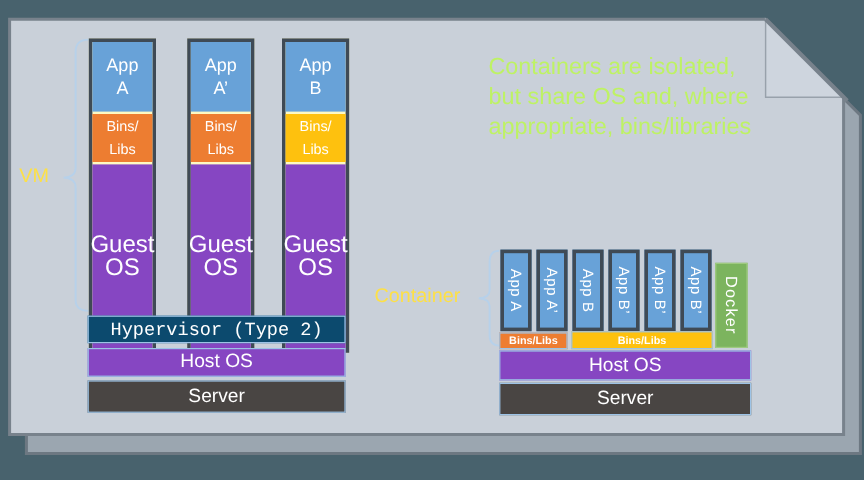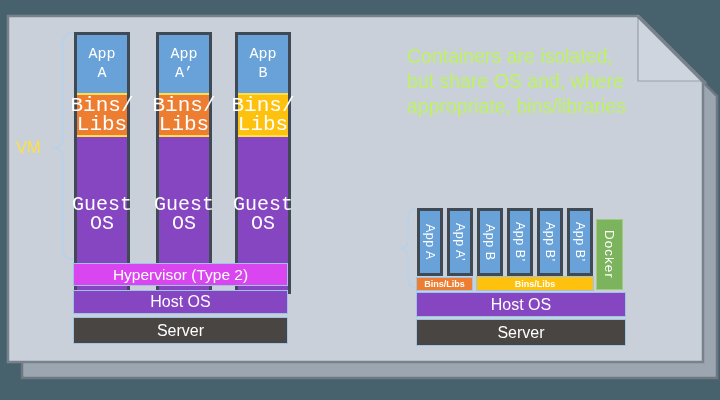--- a/index.html
+++ b/index.html
@@ -31,25 +31,25 @@
   
   .seg, .bar, .binsbar{
     display:flex;align-items:center;justify-content:center;
     color:#fff;text-align:center;white-space:pre-line;
     box-sizing:border-box;
   }
 
   
   .vm-col{
     position:absolute;top:32px;width:56px;height:262px;
-    background:#fde047;border:3px solid #3f4a55;
-    display:flex;flex-direction:column;gap:2px;box-sizing:border-box;font-family:Liberation Mono, monospace;
+    background:#fef9c3;border:3px solid #3f4a55;
+    display:flex;flex-direction:column;gap:2px;box-sizing:border-box;
   }
   .vm-col .seg-app {height:58px;font-size:15px;line-height:19px;}
-  .vm-col .seg-bins{height:40px;font-size:21px;line-height:19px;}
+  .vm-col .seg-bins{height:40px;font-size:12px;line-height:19px;}
   .vm-col .seg-os  {flex:1;font-size:20px;line-height:19px;}
 
   
   .bar{
     position:absolute;left:73px;width:215px;
     border:1px solid #9dc3e6;font-size:15.5px;
   }
   .bar-hypervisor{top:263px;height:23px;}
   .bar-vm-hostos {top:290px;height:24px;font-size:16px;}
   .bar-vm-server {top:317px;height:27px;font-size:16px;}
@@ -98,20 +98,21 @@
 
     <path d="M74,33 Q63,33 63,43 L63,140 Q63,147.5 53,148 Q63,148.5 63,156 L63,250 Q63,259 74,259" fill="none" stroke="#b7d1ea" stroke-width="1.6"></path>
 
     <path d="M416,209 Q408,209 408,218 L408,242 Q408,248 399,248.5 Q408,249 408,255 L408,279 Q408,288 416,288" fill="none" stroke="#b7d1ea" stroke-width="1.6"></path>
   </svg>
 
   <div class="heading">Containers are isolated,
 but share OS and, where
 appropriate, bins/libraries</div>
   <div class="side-label vm-label">VM</div>
+  <div class="side-label container-label">Container</div>
 
   <div class="vm-col" style="left:74px">
     <div class="seg seg-app" style="background: rgb(104, 162, 216);">App
 A</div>
     <div class="seg seg-bins" style="background: rgb(237, 125, 49);">Bins/
 Libs</div>
     <div class="seg seg-os" style="background: rgb(134, 70, 194);">Guest
 OS</div>
   </div>
   <div class="vm-col" style="left:156px">
@@ -124,21 +125,21 @@
   </div>
   <div class="vm-col" style="left:235px">
     <div class="seg seg-app" style="background: rgb(104, 162, 216);">App
 B</div>
     <div class="seg seg-bins" style="background: rgb(254, 193, 14);">Bins/
 Libs</div>
     <div class="seg seg-os" style="background: rgb(134, 70, 194);">Guest
 OS</div>
   </div>
 
-  <div class="bar bar-hypervisor" style="background: #d946ef;">Hypervisor (Type 2)</div>
+  <div class="bar bar-hypervisor" style="background: #0c4a6e; font-family: Liberation Mono, monospace;">Hypervisor (Type 2)</div>
   <div class="bar bar-vm-hostos" style="background: rgb(134, 70, 194);">Host OS</div>
   <div class="bar bar-vm-server" style="background: rgb(73, 69, 67);">Server</div>
 
   <div class="ct-col" style="left: 417px; background: rgb(104, 162, 216);">
     <span class="vtext">App A</span>
   </div>
   <div class="ct-col" style="left: 447px; background: rgb(104, 162, 216);">
     <span class="vtext">App A’</span>
   </div>
   <div class="ct-col" style="left: 477px; background: rgb(104, 162, 216);">

